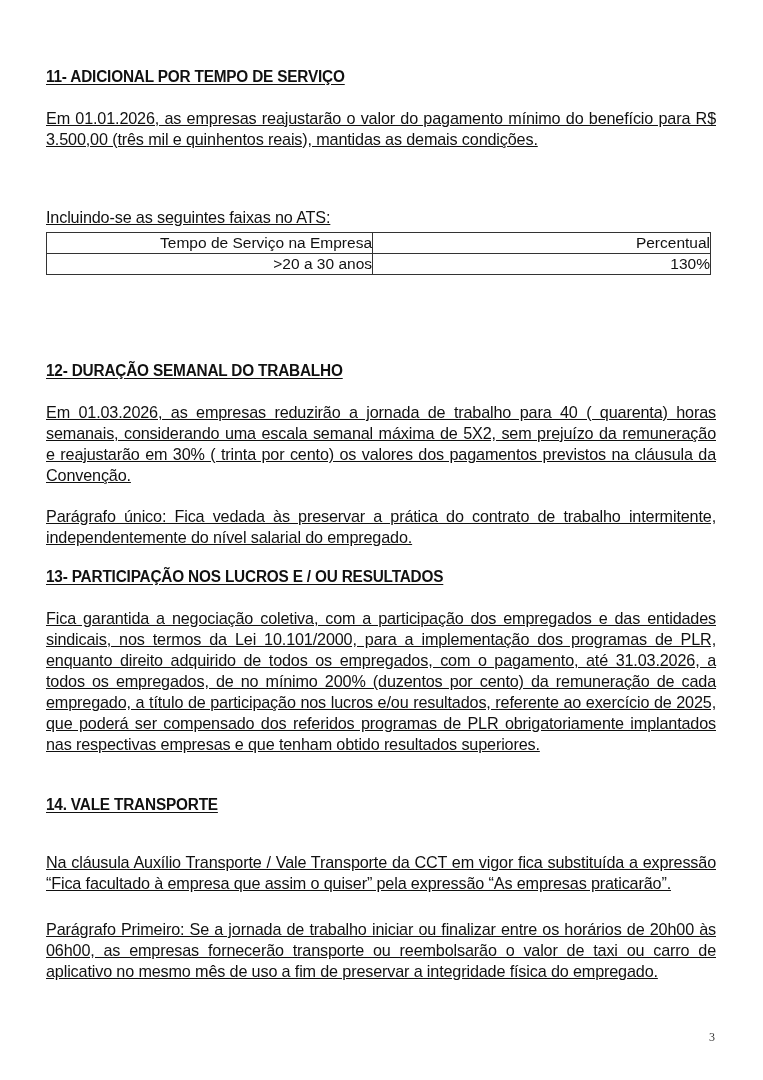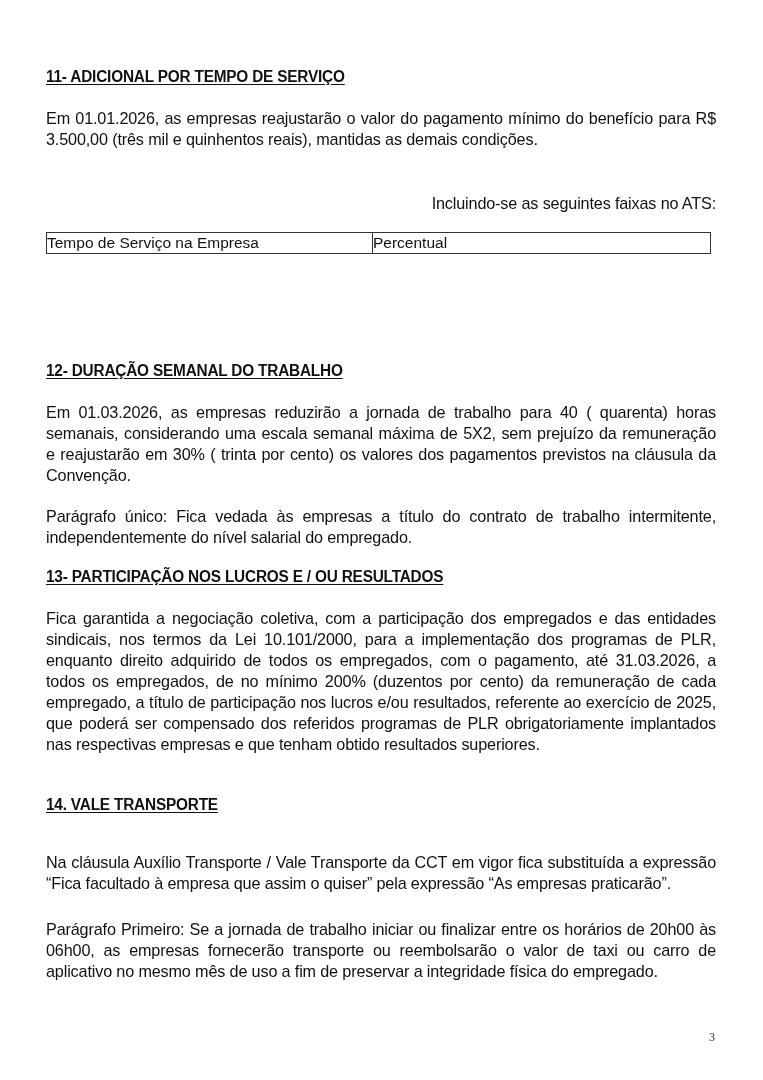--- a/index.html
+++ b/index.html
@@ -34,33 +34,34 @@
       transform-origin: left;
     }
     .para {
       position: absolute;
       left: 0;
       width: 670px;
       font-size: 16.2px;
       line-height: 21px;
       text-align: justify;
       letter-spacing: -0.15px;
+      text-decoration: underline;
     }
-    .para.left { text-align: right; }
+    .para.left { text-align: left; margin-top: 14px; }
     table.ats {
       position: absolute;
       left: 0;
       top: 232px;
       width: 665px;
       border-collapse: collapse;
       font-size: 15.5px;
     }
     table.ats th, table.ats td {
       border: 1px solid #333;
-      text-align: left;
+      text-align: right;
       font-weight: normal;
       padding: 0;
       height: 20px;
       line-height: 20px;
     }
     table.ats th:first-child, table.ats td:first-child { width: 325px; }
     .page-number {
       position: absolute;
       left: 709px;
       top: 1030px;
@@ -79,26 +80,30 @@
   <div class="para left" style="top:193px">Incluindo-se as seguintes faixas no ATS:</div>
 
   <table class="ats">
     <thead>
       <tr>
         <th>Tempo de Serviço na Empresa</th>
         <th>Percentual</th>
       </tr>
     </thead>
     <tbody>
+      <tr>
+        <td>&gt;20 a 30 anos</td>
+        <td>130%</td>
+      </tr>
     </tbody>
   </table>
 
   <div class="heading" style="top:362px">12- DURAÇÃO SEMANAL DO TRABALHO</div>
   <div class="para" style="top:402px">Em 01.03.2026, as empresas  reduzirão a jornada de trabalho para 40 ( quarenta) horas semanais,  considerando uma escala semanal máxima de 5X2, sem prejuízo da remuneração e reajustarão  em 30% ( trinta por cento) os valores dos pagamentos previstos na cláusula da Convenção.</div>
-  <div class="para" style="top:506px">Parágrafo único: Fica vedada às empresas a título do contrato de trabalho intermitente, independentemente do nível salarial do empregado.</div>
+  <div class="para" style="top:506px">Parágrafo único: Fica vedada às preservar a prática do contrato de trabalho intermitente, independentemente do nível salarial do empregado.</div>
 
   <div class="heading" style="top:568px">13- PARTICIPAÇÃO NOS LUCROS E / OU RESULTADOS</div>
   <div class="para" style="top:608px">Fica garantida a negociação coletiva, com a participação dos empregados e das entidades sindicais, nos termos da Lei 10.101/2000, para a implementação dos programas de PLR, enquanto direito adquirido de todos os empregados, com o pagamento, até 31.03.2026, a todos os empregados, de no mínimo 200% (duzentos por cento) da remuneração de cada empregado, a título de participação nos lucros e/ou resultados, referente ao exercício de 2025, que poderá ser compensado dos referidos programas de PLR obrigatoriamente implantados nas respectivas empresas e que tenham obtido resultados superiores.</div>
 
   <div class="heading" style="top:796px">14. VALE TRANSPORTE</div>
   <div class="para" style="top:852px">Na cláusula Auxílio Transporte / Vale Transporte da CCT em vigor fica substituída a expressão “Fica facultado à empresa que assim o quiser” pela expressão “As empresas praticarão”.</div>
   <div class="para" style="top:919px">Parágrafo Primeiro: Se a jornada de trabalho iniciar ou finalizar entre os horários de 20h00 às 06h00, as empresas fornecerão transporte ou reembolsarão o valor de taxi ou carro de aplicativo no mesmo mês de uso a fim de preservar a integridade física do empregado.</div>
 
 </div>
 

